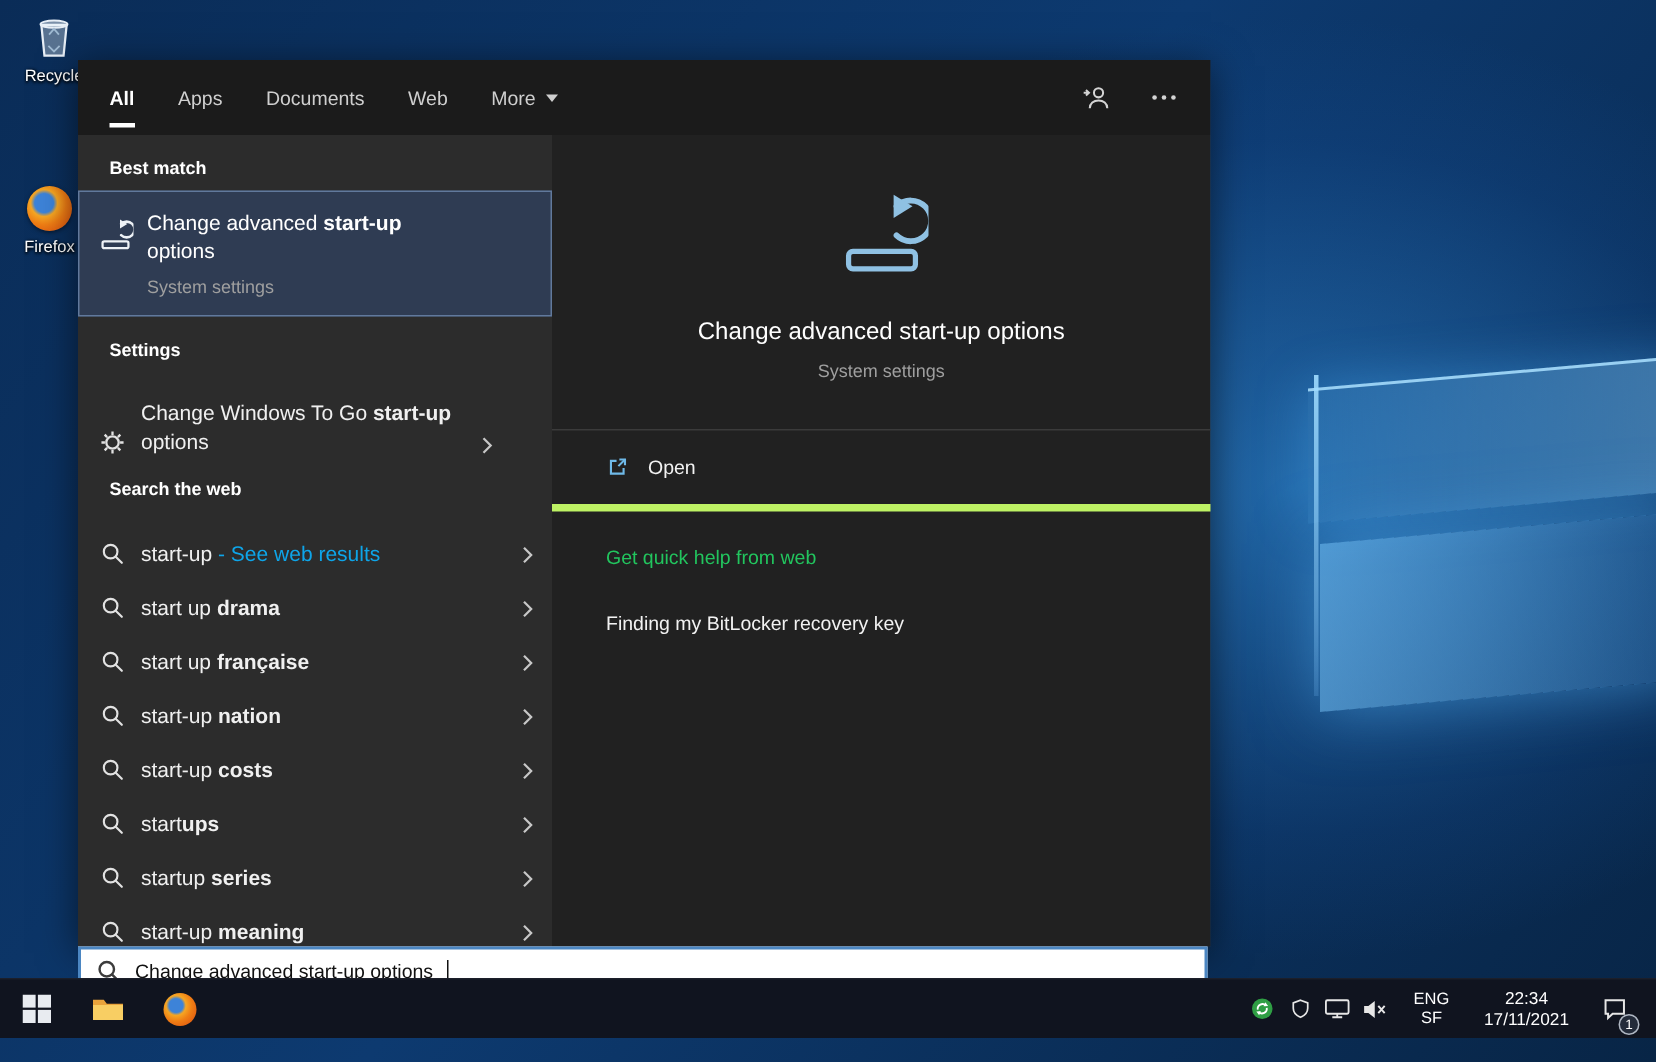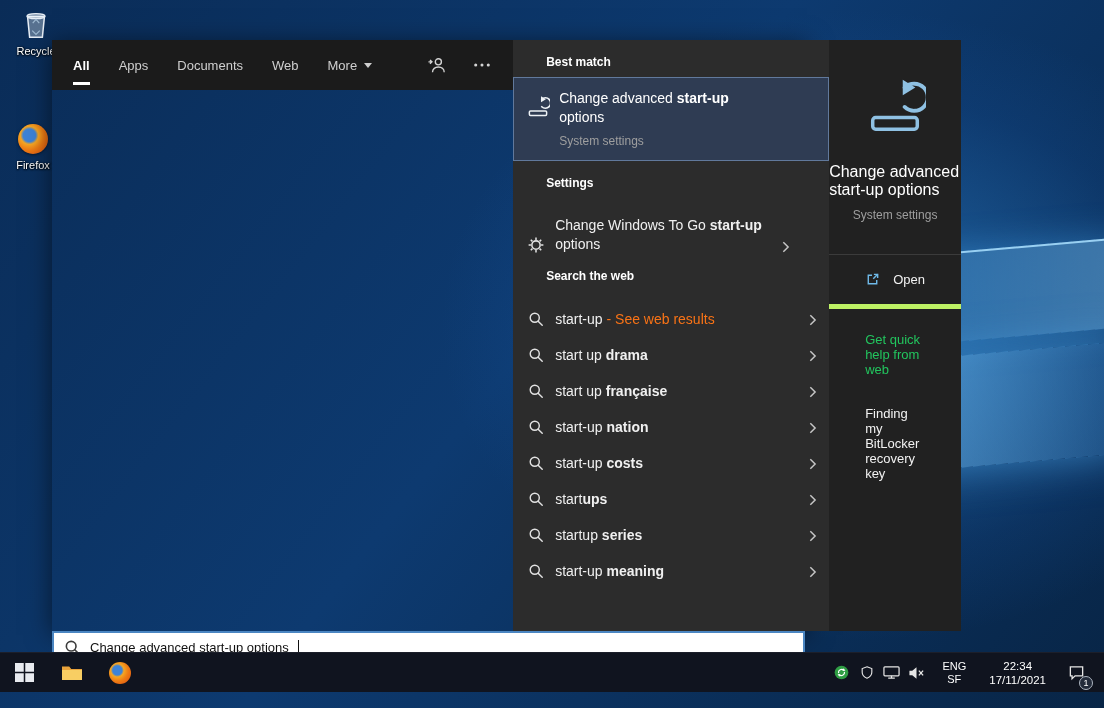--- a/index.html
+++ b/index.html
@@ -23,46 +23,46 @@
   
   .desk-icon{position:absolute;width:64px;display:flex;flex-direction:column;align-items:center;gap:5px;z-index:1;cursor:pointer}
   .desk-label{font-size:11px;color:#fff;text-shadow:0 1px 2px #000,1px 0 2px #000;white-space:nowrap}
   .recycle{left:4px;top:8px}
   .ffdesk{left:1px;top:124px}
   .ff-circle{width:30px;height:30px;border-radius:50%;
     background:radial-gradient(circle at 38% 38%, #3d83d8 0 24%, #f5a623 34%, #ef7d14 55%, #d9480f 100%);
     box-shadow:0 1px 3px rgba(0,0,0,.5)}
 
   
-  .panel{position:absolute;left:52px;top:40px;width:755px;height:591px;z-index:5;display:flex;box-shadow:0 4px 24px rgba(0,0,0,.55)}
+  .panel{position:absolute;left:52px;top:40px;width:755px;height:591px;z-index:5;display:flex;flex-direction:column;box-shadow:0 4px 24px rgba(0,0,0,.55)}
   .tabbar{height:50px;background:#1b1b1b;display:flex;align-items:center;padding:0 22px 0 21px;color:#cfcfcf;font-size:13px;flex:0 0 auto}
   .tab{height:100%;display:flex;align-items:center;margin-right:29px;position:relative;cursor:pointer}
   .tab.active{color:#fff;font-weight:700}
   .tab.active::after{content:"";position:absolute;left:0;right:0;bottom:5px;height:3px;background:#fff}
   .caret-down{width:0;height:0;border-left:4px solid transparent;border-right:4px solid transparent;border-top:5px solid #cfcfcf;margin-left:7px}
   .tab-spacer{flex:1}
   .tab-iconbtn{margin-left:26px;cursor:pointer;display:flex;align-items:center;color:#d4d4d4}
   .content{flex:1;display:flex;min-height:0}
   .leftcol{width:316px;background:#2c2c2c;flex:0 0 auto;color:#e8e8e8}
   .rightcol{flex:1;background:#212121;color:#e8e8e8;display:flex;flex-direction:column}
 
-  .section-label{font-size:12px;font-weight:700;color:#fff;margin:15px 0 8px 33px}
+  .section-label{font-size:12px;font-weight:700;color:#fff;margin:15px 0 8px 21px}
   .bm-tile{height:84px;background:#2f3c53;border:1px solid #61799c;display:flex;padding:11px 10px 10px 12px;cursor:pointer}
   .bm-icon{width:24px;height:24px;color:#eef2f6;margin:5px 9px 0 0;flex:0 0 auto}
   .bm-title{font-size:14px;line-height:19px;width:206px;color:#fff}
   .bm-sub{font-size:12px;color:#9f9f9f;margin-top:7px}
 
   .row{display:flex;align-items:flex-end;padding:0 12px 0 14px;cursor:pointer}
   .row .ric{width:18px;display:flex;justify-content:center;flex:0 0 auto;margin-right:10px;color:#e2e2e2}
   .row .rtext{flex:1;font-size:14px;color:#f0f0f0;white-space:nowrap;overflow:hidden}
   .row .chev{flex:0 0 auto;color:#c6c6c6;display:flex}
   .settings-row{height:56px;margin-top:2px}
   .settings-row .rtext{white-space:normal;line-height:19px;max-width:226px}
   .web-row{height:36px}
-  .dim{color:#f97316}
+  .dim{color:#0ea5e9}
   .b{font-weight:700}
 
   .rc-hero{display:flex;flex-direction:column;align-items:center}
   .big-icon{width:62px;height:62px;color:#8fc1e3;margin-top:34px}
   .rc-title{font-size:16px;color:#fff;margin-top:27px}
   .rc-sub{font-size:12px;color:#9f9f9f;margin-top:9px}
   .open-sec{margin-top:32px;border-top:1px solid #3b3b3b;border-bottom:5px solid #bef264;padding:17px 36px}
   .open-row{display:flex;align-items:center;gap:13px;font-size:13px;color:#f2f2f2;cursor:pointer}
   .open-icn{color:#6fb9e8;display:flex}
   .help-sec{padding:23px 36px}

